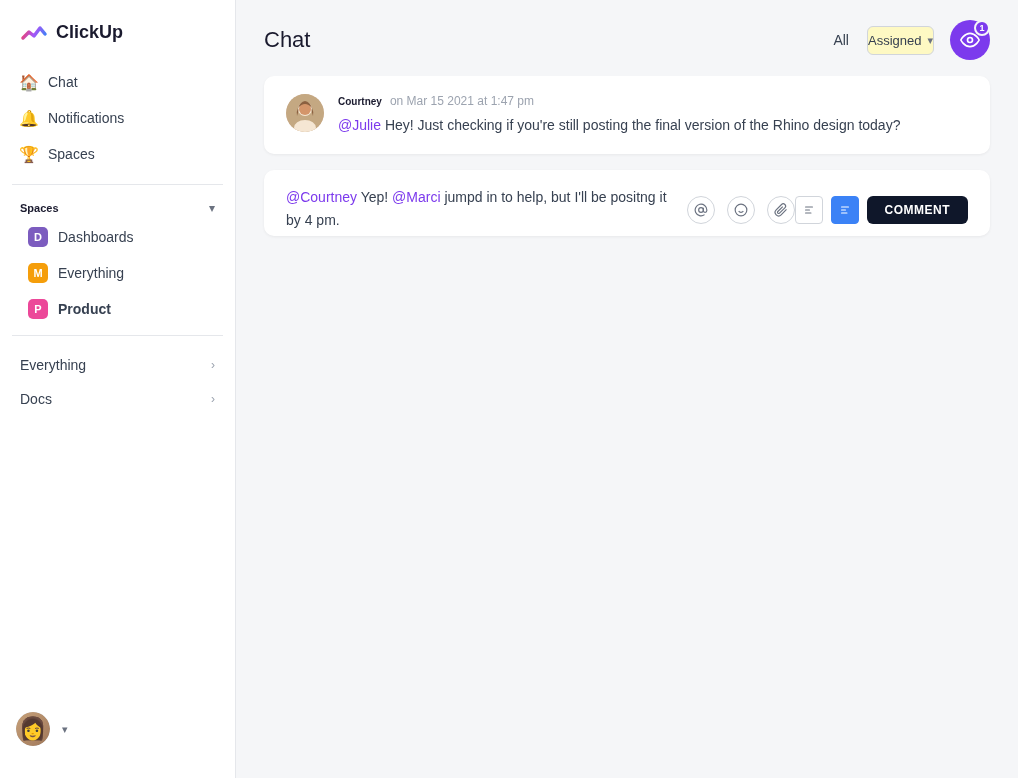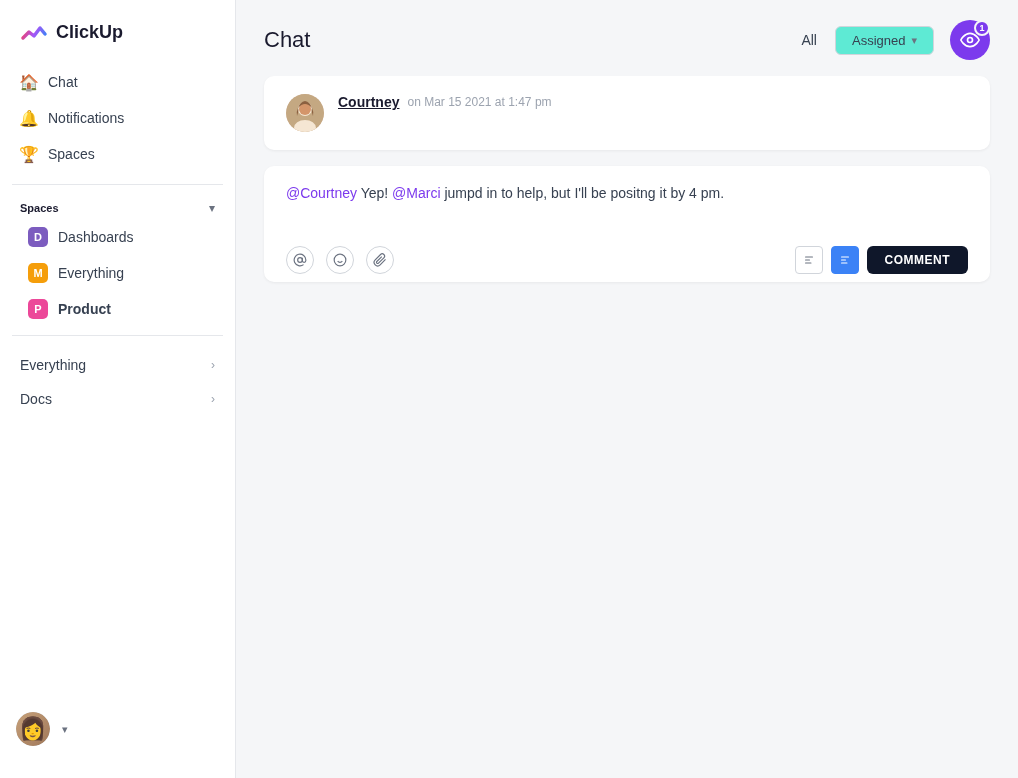--- a/index.html
+++ b/index.html
@@ -188,26 +188,26 @@
       font-size: 14px;
       color: #374151;
       font-weight: 500;
       padding: 4px 2px;
       cursor: pointer;
     }
     .header-assigned-btn {
       display: flex;
       align-items: center;
       gap: 6px;
-      padding: 6px 16px;
+      padding: 6px 0;
       border: 1px solid #d1d5db;
       border-radius: 6px;
       font-size: 13px;
       color: #374151;
-      background: #5eead4;
+      background: #fef9c3;
       cursor: pointer;
     }
     .watch-btn {
       position: relative;
       width: 40px;
       height: 40px;
       border-radius: 50%;
       background: #7c3aed;
       display: flex;
       align-items: center;
@@ -266,48 +266,46 @@
       font-size: 22px;
     }
     .message-content { flex: 1; }
     .message-author-line {
       display: flex;
       align-items: center;
       gap: 8px;
       margin-bottom: 6px;
     }
     .message-author {
-      font-size: 14px;
+      font-size: 10px;
       font-weight: 700;
       color: #1a1a2e;
-      text-decoration: underline;
     }
     .message-time {
       font-size: 12px;
       color: #9ca3af;
     }
     .message-text {
       font-size: 14px;
       color: #374151;
       line-height: 1.6;
     }
     .mention {
       color: #7c3aed;
       font-weight: 500;
     }
 
     
     .reply-box {
       background: #fff;
       border-radius: 10px;
-      padding: 16px 22px 8px 22px;
+      padding: 16px 22px 2px 22px;
       box-shadow: 0 1px 3px rgba(0,0,0,0.06);
       display: flex;
-      flex-direction: column;
-      gap: 16px;
+      gap: 7px;
     }
     .reply-text {
       font-size: 14px;
       color: #374151;
       line-height: 1.6;
       min-height: 48px;
     }
     .reply-toolbar {
       display: flex;
       align-items: center;
@@ -486,20 +484,23 @@
 
           <path d="M12 14 Q19 6 26 14 Q24 8 19 7 Q14 8 12 14z" fill="#8B6040"></path>
           <path d="M12 14 Q10 18 11 22 Q13 16 12 14z" fill="#8B6040"></path>
           <path d="M26 14 Q28 18 27 22 Q25 16 26 14z" fill="#8B6040"></path>
         </svg>
       </div>
       <div class="message-content">
         <div class="message-author-line">
           <span class="message-author">Courtney</span>
           <span class="message-time">on Mar 15 2021 at 1:47 pm</span>
+        </div>
+        <div class="message-text">
+          <span class="mention">@Julie</span><span> Hey! Just checking if you're still posting the final version of the Rhino design today?</span>
         </div>
       </div>
     </div>
 
     <div class="reply-box">
       <div class="reply-text">
         <span class="mention">@Courtney</span><span> Yep! </span><span class="mention">@Marci</span><span> jumpd in to help, but I'll be positng it by 4 pm.</span>
       </div>
       <div class="reply-toolbar">
         <div class="reply-toolbar-left">

